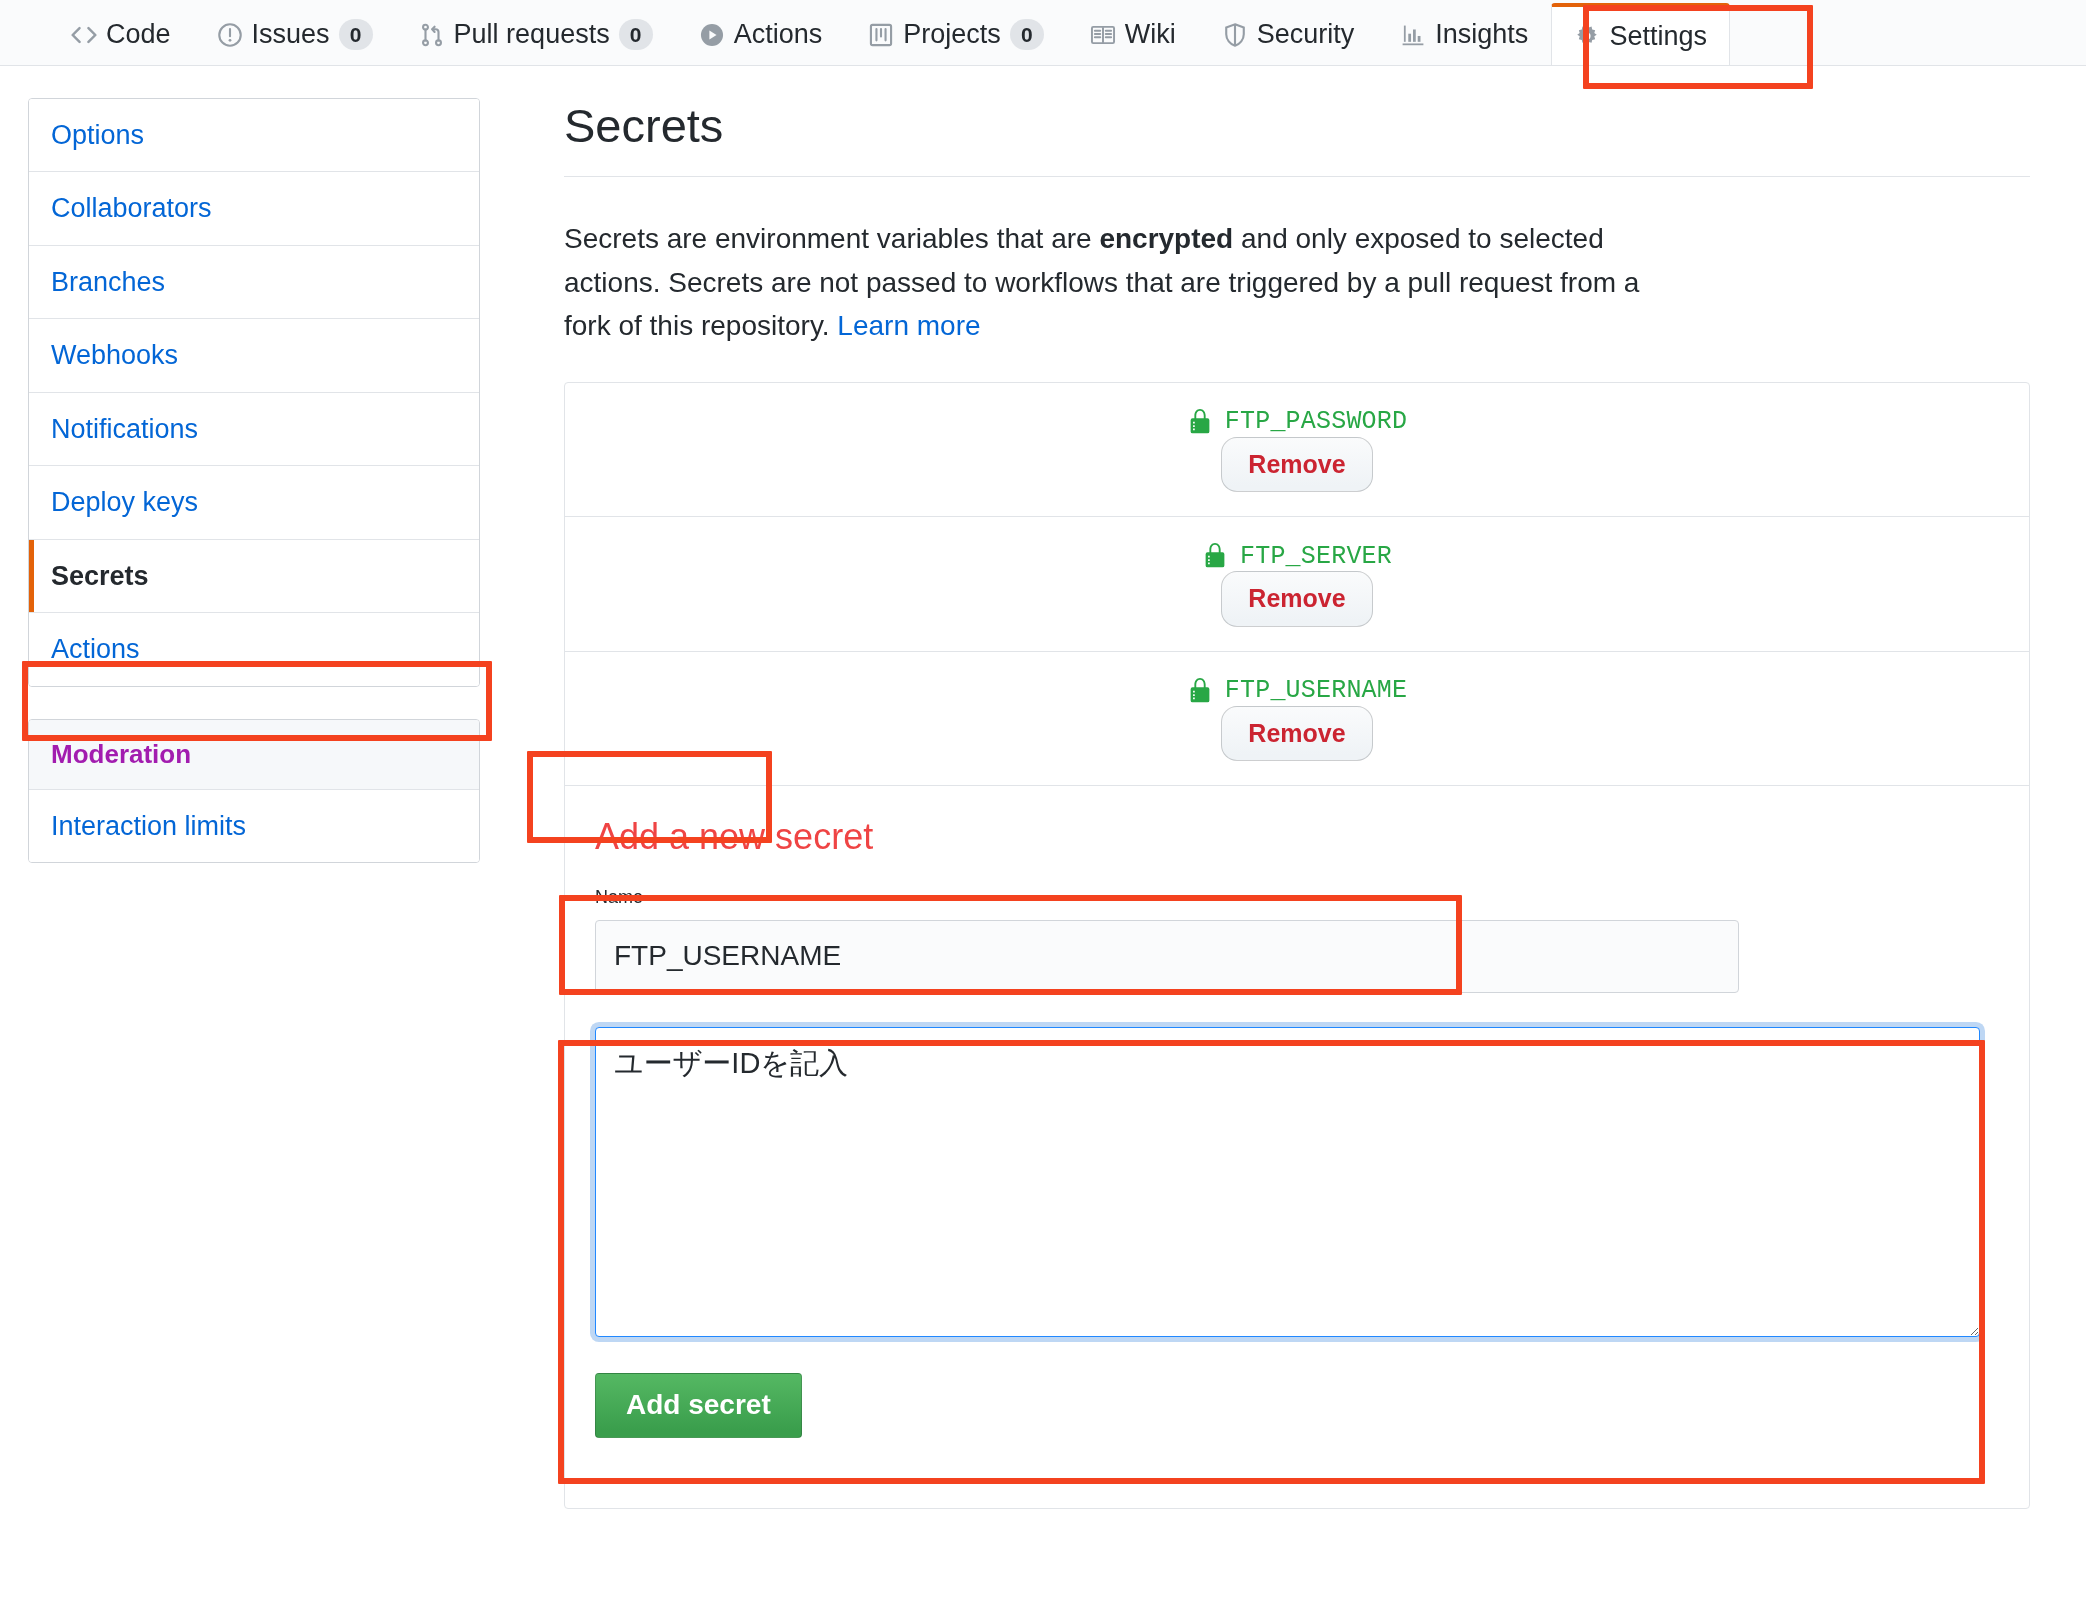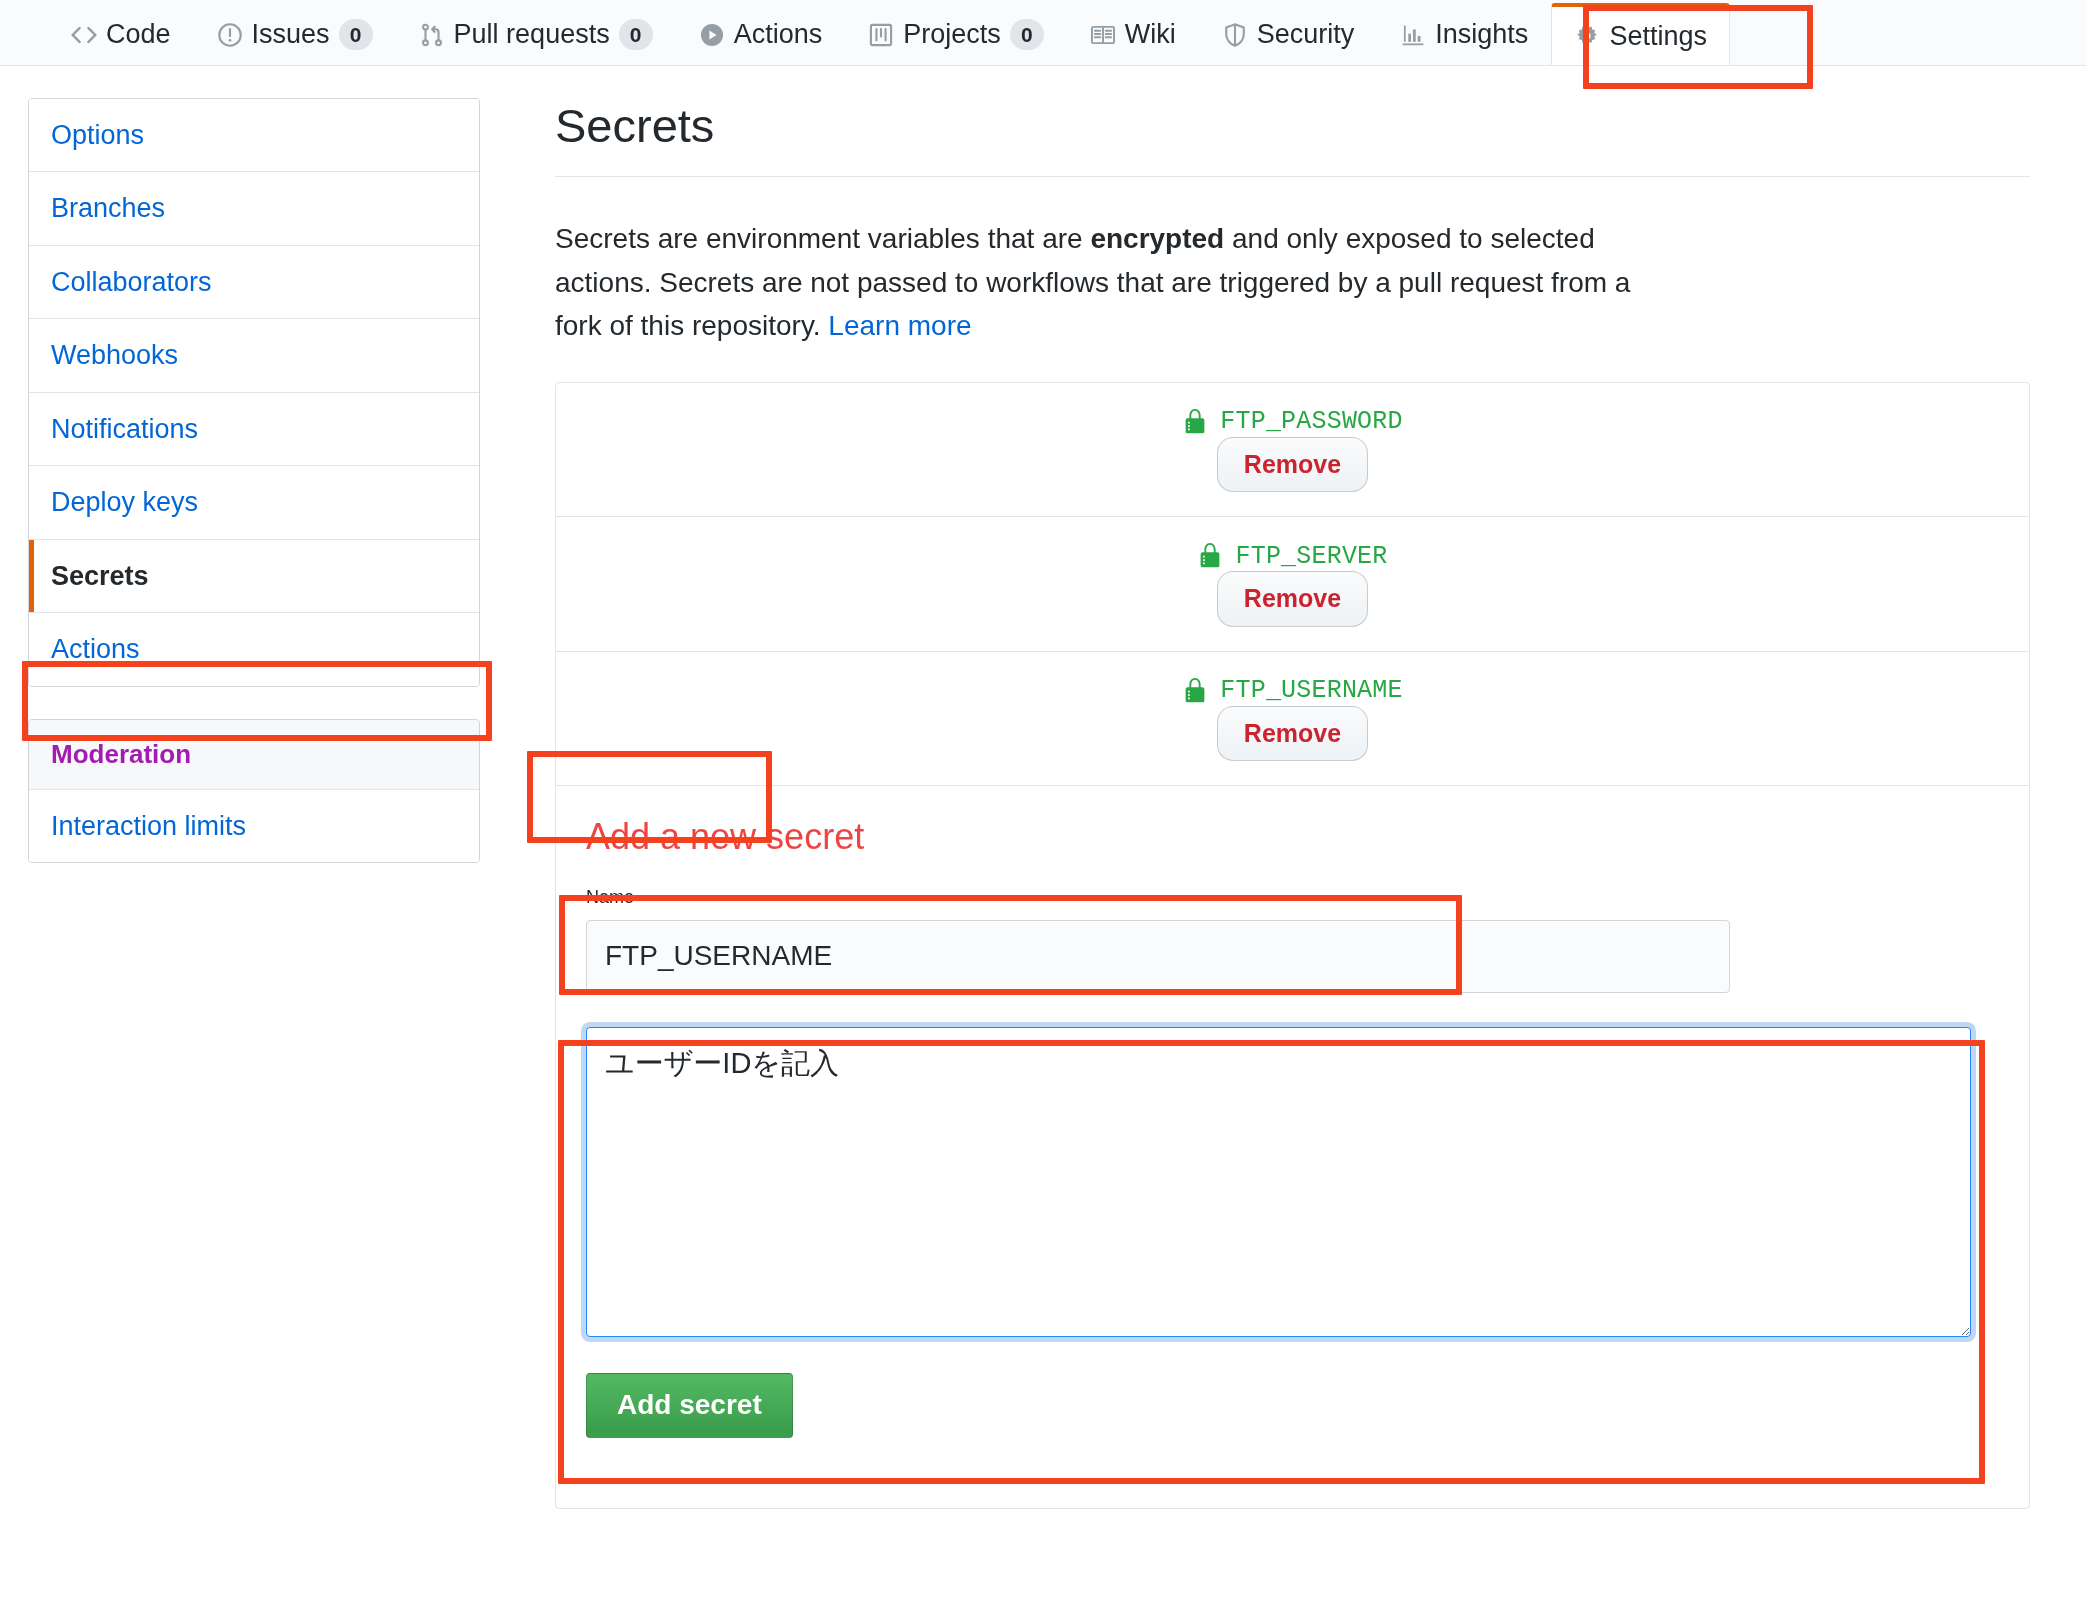--- a/index.html
+++ b/index.html
@@ -63,21 +63,21 @@
     font-weight: bold;
     color: #24292e;
     text-align: center;
     line-height: 1.2;
   }
 
   
   .page {
     display: flex;
     padding: 32px 28px 0 28px;
-    gap: 7px;
+    gap: 16px;
   }
 
   
   .sidebar { width: 452px; flex: none; padding-left: 0px; }
   .menu {
     background: #fff;
     border: 1px solid #d1d5da;
     border-radius: 4px;
     margin-bottom: 32px;
     overflow: hidden;
@@ -354,22 +354,22 @@
 </div>
 
 <div class="anno" style="left:1583px; top:5px; width:230px; height:84px;"></div>
 
 <div class="page">
 
   <div class="sidebar">
 
     <div class="menu">
       <a class="menu-item" href="#"><span>Options</span></a>
+      <a class="menu-item" href="#"><span>Collaborators</span></a>
       <a class="menu-item" href="#"><span>Branches</span></a>
-      <a class="menu-item" href="#"><span>Collaborators</span></a>
       <a class="menu-item" href="#"><span>Webhooks</span></a>
       <a class="menu-item" href="#"><span>Notifications</span></a>
       <a class="menu-item" href="#"><span>Deploy keys</span></a>
       <a class="menu-item is-selected" href="#"><span>Secrets</span></a>
       <a class="menu-item" href="#"><span>Actions</span></a>
     </div>
 
     <div class="menu">
       <span class="menu-heading">Moderation</span>
       <a class="menu-item" href="#"><span>Interaction limits</span></a>

